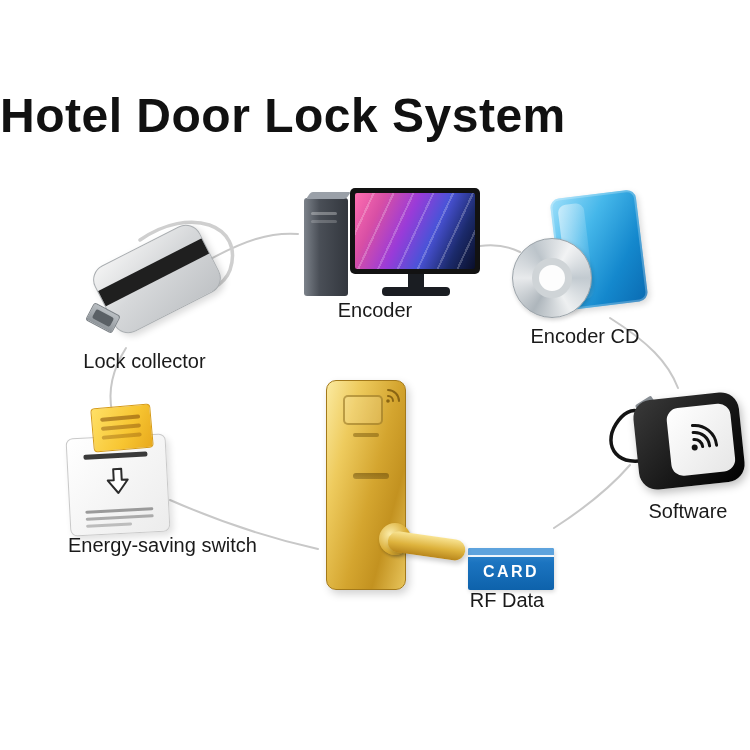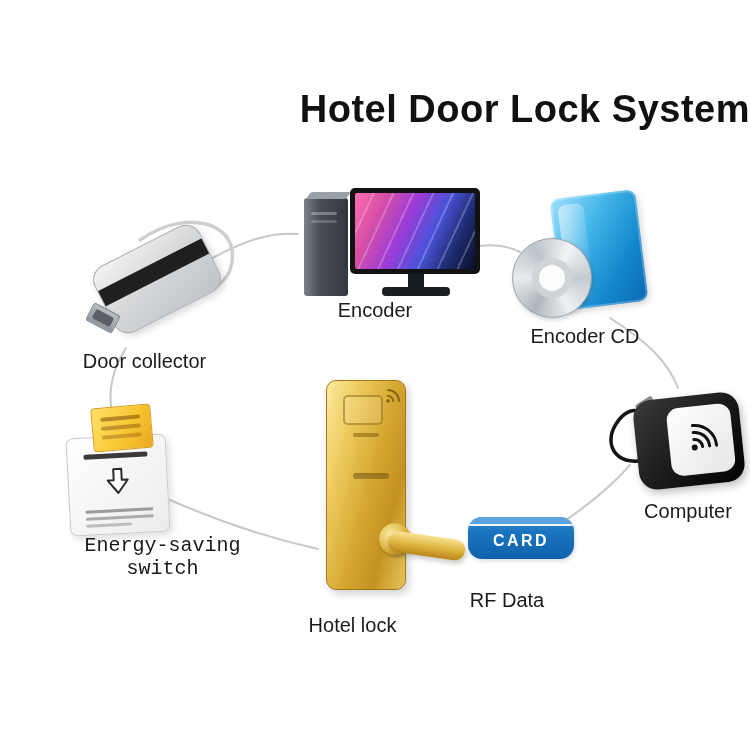--- a/index.html
+++ b/index.html
@@ -1,20 +1,20 @@
 <!DOCTYPE html>
 <html><head>
 <meta charset="utf-8">
 <style>
   * { margin:0; padding:0; box-sizing:border-box; }
   body { background:#ffffff; font-family:"Liberation Sans", sans-serif; }
   .stage { position:relative; width:750px; height:750px; background:#ffffff; overflow:hidden; margin:0 auto; }
 
-  .page-title { position:absolute; top:88px; left:0; width:750px; text-align:right;
-    font-size:38px; font-weight:700; color:#111; letter-spacing:0.5px; }
+  .page-title { position:absolute; top:88px; left:0; width:750px; text-align:left;
+    font-size:48px; font-weight:700; color:#111; letter-spacing:0.5px; }
 
   .node-label { position:absolute; font-size:20px; color:#1a1a1a; text-align:center; }
 
   svg.bg { position:absolute; left:0; top:0; z-index:0; }
   .device { position:absolute; z-index:1; }
 
   
   .computer { left:296px; top:186px; width:190px; height:120px; }
   .tower { position:absolute; left:8px; top:12px; width:44px; height:98px; border-radius:3px;
     background:linear-gradient(90deg,#7c828a 0%,#4a4f57 35%,#33373e 100%); }
@@ -46,21 +46,21 @@
 
   
   .encoder { left:622px; top:382px; width:128px; height:118px; }
   .enc-body { position:absolute; left:14px; top:14px; width:106px; height:90px; transform:rotate(-6deg);
     border-radius:18px; box-shadow:2px 4px 8px rgba(0,0,0,.25);
     background:linear-gradient(135deg,#3a3a3a 0%,#161616 60%,#000 100%); }
   .enc-panel { position:absolute; right:9px; top:11px; width:64px; height:68px; border-radius:12px;
     background:linear-gradient(135deg,#ffffff,#e6e6e6); display:flex; align-items:center; justify-content:center; }
 
   
-  .rfcard { left:468px; top:517px; width:106px; height:42px; border-radius:14px; overflow:hidden;
+  .rfcard { left:468px; top:548px; width:86px; height:42px; border-radius:2px; overflow:hidden;
     background:linear-gradient(180deg,#3c8ed2 0%,#1b74c0 35%,#0e62ab 100%); box-shadow:1px 2px 4px rgba(0,0,0,.15); }
   .rfcard-band { position:absolute; top:0; left:0; right:0; height:9px; background:#5ea3dd;
     border-bottom:2px solid rgba(255,255,255,.9); }
   .rfcard-text { position:absolute; left:0; right:0; top:15px; text-align:center; color:#fff;
     font-size:16px; font-weight:700; letter-spacing:2.5px; }
 
   
   .lock { left:316px; top:380px; width:170px; height:220px; }
   .lock-plate { position:absolute; left:10px; top:0; width:80px; height:210px; border-radius:10px;
     border:1px solid #a3791a; box-shadow:3px 4px 8px rgba(0,0,0,.18);
@@ -142,37 +142,37 @@
     <div class="cd"></div>
   </div>
   <div class="node-label" style="left:505px; top:325px; width:160px;">Encoder CD</div>
 
   <div class="device collector">
     <div class="dc-body">
       <div class="dc-band"></div>
     </div>
     <div class="dc-connector"></div>
   </div>
-  <div class="node-label" style="left:62px; top:350px; width:165px;">Door collector</div>
+  <div class="node-label" style="left:62px; top:350px; width:165px;">Lock collector</div>
 
   <div class="device encoder">
     <div class="enc-body">
       <div class="enc-panel">
         <svg width="40" height="40" viewBox="0 0 40 40">
           <g fill="none" stroke="#121212" stroke-width="3" stroke-linecap="round">
             <path d="M 13 19 A 8 8 0 0 1 21 27"></path>
             <path d="M 13 12 A 15 15 0 0 1 28 27"></path>
             <path d="M 13 5 A 22 22 0 0 1 35 27"></path>
           </g>
           <circle cx="13" cy="27" r="3" fill="#121212"></circle>
         </svg>
       </div>
     </div>
   </div>
-  <div class="node-label" style="left:628px; top:500px; width:120px;">Computer</div>
+  <div class="node-label" style="left:628px; top:500px; width:120px;">Software</div>
 
   <div class="device rfcard">
     <div class="rfcard-band"></div>
     <div class="rfcard-text">CARD</div>
   </div>
   <div class="node-label" style="left:452px; top:589px; width:110px;">RF Data</div>
 
   <div class="device lock">
     <div class="lock-plate">
       <div class="lock-window"></div>
@@ -182,29 +182,28 @@
           <path d="M 7 4 A 11 11 0 0 1 18 15"></path>
         </g>
         <circle cx="7" cy="15" r="1.8" fill="#8a6513"></circle>
       </svg>
       <div class="lock-slot-small"></div>
       <div class="lock-slot-mid"></div>
       <div class="lock-boss"></div>
     </div>
     <div class="lock-lever"></div>
   </div>
-  <div class="node-label" style="left:285px; top:614px; width:135px;">Hotel lock</div>
 
   <div class="device eswitch">
     <div class="es-plate">
       <div class="es-slot"></div>
       <svg class="es-arrow" viewBox="0 0 30 30">
         <path d="M 11 3 H 19 V 14 H 25 L 15 27 L 5 14 H 11 Z" fill="#ffffff" stroke="#2b2b2b" stroke-width="2" stroke-linejoin="round"></path>
       </svg>
       <div class="es-line l1"></div>
       <div class="es-line l2"></div>
       <div class="es-line l3"></div>
     </div>
     <div class="es-card"></div>
   </div>
-  <div class="node-label" style="left:55px; top:534px; width:215px;font-family:Liberation Mono, monospace;">Energy-saving switch</div>
+  <div class="node-label" style="left:55px; top:534px; width:215px;">Energy-saving switch</div>
 
 </div>
 
 </body></html>

